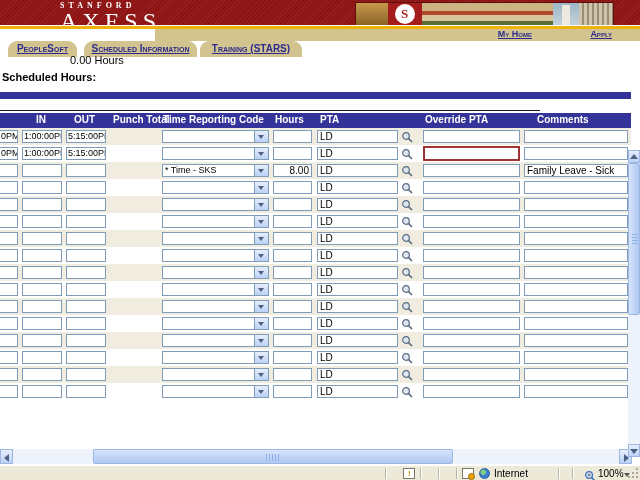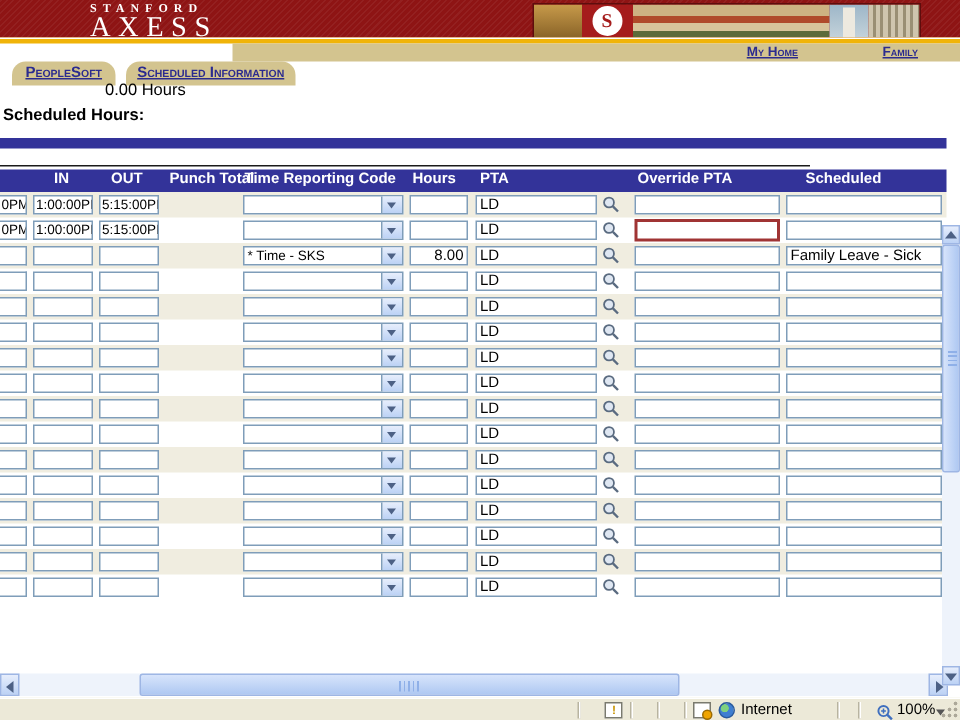--- a/index.html
+++ b/index.html
@@ -5,21 +5,21 @@
   html,body{margin:0;padding:0;background:#888;}
   #screen{position:relative;width:640px;height:480px;background:#ffffff;overflow:hidden;
           font-family:"Liberation Sans","DejaVu Sans",sans-serif;color:#000;}
   .abs{position:absolute;}
 
   
   .banner{left:0;top:0;width:640px;height:26px;background:#8e1414;
     background-image:repeating-linear-gradient(135deg,rgba(255,255,255,.05) 0 1px,transparent 1px 3px);}
   .brand{left:28px;top:1px;color:#fff;font-family:"Liberation Serif","DejaVu Serif",serif;margin-left:32px;}
   .brand-top{display:block;font-size:8px;letter-spacing:4px;font-weight:bold;}
-  .brand-main{display:block;font-size:19px;letter-spacing:5px;margin-top:-2px;}
+  .brand-main{display:block;font-size:24px;letter-spacing:5px;margin-top:-2px;}
   .collage{left:355px;top:2px;width:257px;height:22px;overflow:hidden;border:1px solid #5e0d0d;}
   .seg{position:absolute;top:0;height:22px;}
   .seg1{left:0;width:32px;background:linear-gradient(#c79a4a,#8a6428);}
   .seg2{left:32px;width:34px;background:#a51c1c;}
   .seg2 .disc{position:absolute;left:7px;top:1px;width:20px;height:20px;border-radius:50%;background:#fff;}
   .seg2 .s{position:absolute;left:13px;top:3px;font:bold 13px "Liberation Serif",serif;color:#a51c1c;}
   .seg3{left:66px;width:131px;background:linear-gradient(#cdb282 0 35%,#b04a2a 35% 55%,#d8c49a 55% 80%,#5c6b3a 80% 100%);}
   .seg4{left:197px;width:26px;background:linear-gradient(#9db6c8,#c3d2da);}
   .seg4 .tower{position:absolute;left:9px;top:2px;width:8px;height:20px;background:#ede9df;}
   .seg5{left:223px;width:34px;background:repeating-linear-gradient(90deg,#cfc5ae 0 3px,#9a8f74 3px 5px);}
@@ -127,43 +127,44 @@
       <div class="seg seg4">
         <div class="tower"></div>
       </div>
       <div class="seg seg5"></div>
     </div>
   </div>
   <div class="abs goldline"></div>
 
   <div class="abs linksbar">
     <span class="toplink" style="right:108px;">My Home</span>
-    <span class="toplink" style="right:28px;">Family</span>
+    <span class="toplink" style="right:28px;">Apply</span>
   </div>
 
   <div class="abs tabs">
     <div class="tab" style="left:8px;width:69px;"><span>PeopleSoft</span></div>
     <div class="tab" style="left:84px;width:113px;"><span>Scheduled Information</span></div>
+    <div class="tab" style="left:200px;width:102px;"><span>Training (STARS)</span></div>
   </div>
 
   <div class="abs sched-label">Scheduled Hours:</div>
   <div class="abs sched-value">0.00 Hours</div>
 
   <div class="abs navybar"></div>
   <div class="abs topline"></div>
 
   <div class="abs gridhead">
     <span class="hlbl" style="left:36px;">IN</span>
     <span class="hlbl" style="left:74px;">OUT</span>
     <span class="hlbl" style="left:113px;">Punch Total</span>
     <span class="hlbl" style="left:163px;">Time Reporting Code</span>
     <span class="hlbl" style="left:275px;">Hours</span>
     <span class="hlbl" style="left:320px;">PTA</span>
     <span class="hlbl" style="left:425px;">Override PTA</span>
-    <span class="hlbl" style="left:537px;">Scheduled</span>
+    <span class="hlbl" style="left:537px;">Comments</span>
   </div>
 
   <div class="abs" style="left:0;top:0;">
       <div class="grid-row stripe" style="top: 128px;">
         <div class="cell-input clipped time" style="left: 0px; width: 18px;">0PM</div>
         <div class="cell-input time" style="left: 22px; width: 40px;">1:00:00PM</div>
         <div class="cell-input time" style="left: 66px; width: 40px;">5:15:00PM</div>
         <div class="combo" style="left: 162px; width: 107px;">
           <div class="combo-val"></div>
           <div class="combo-btn">

